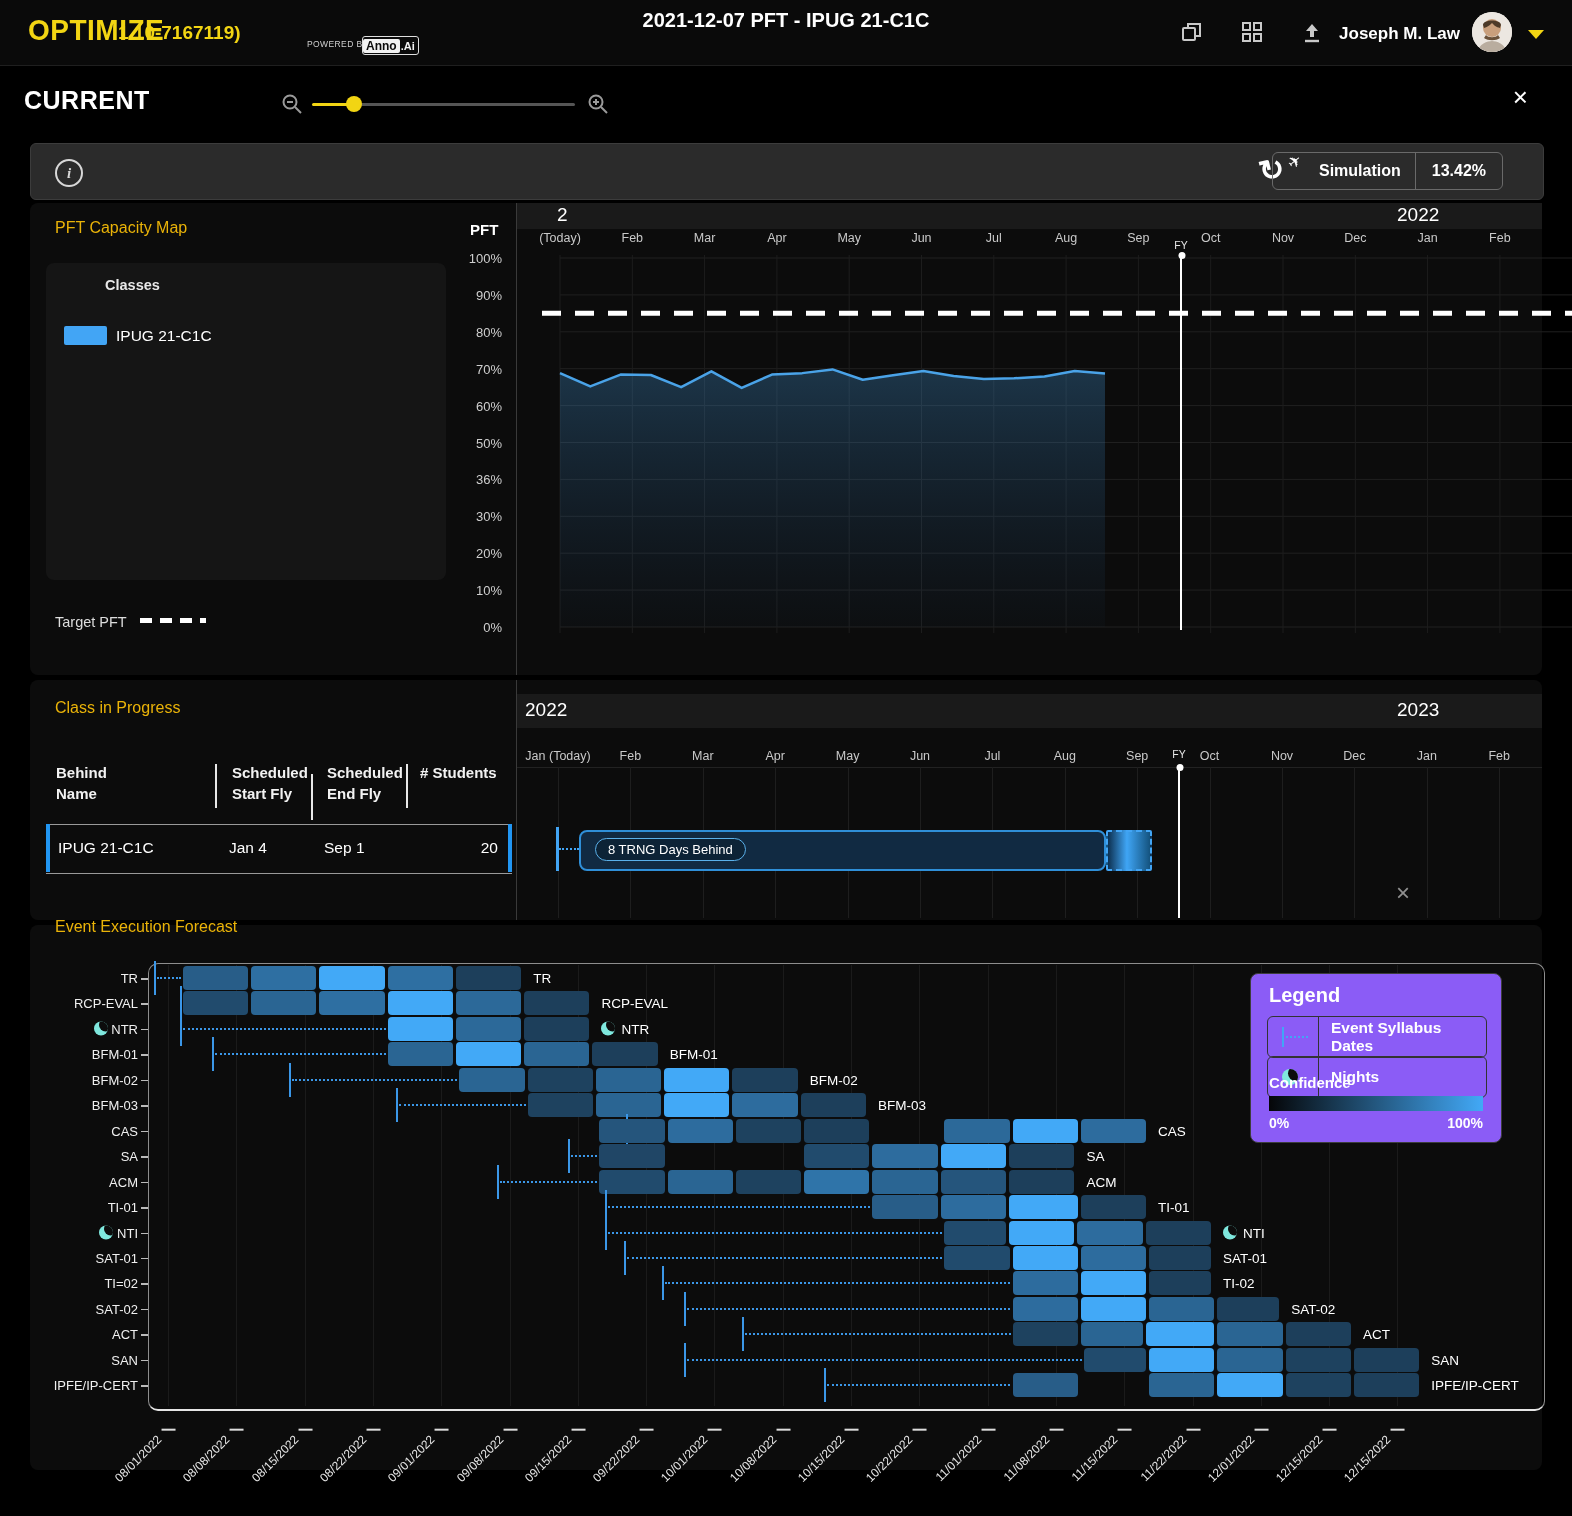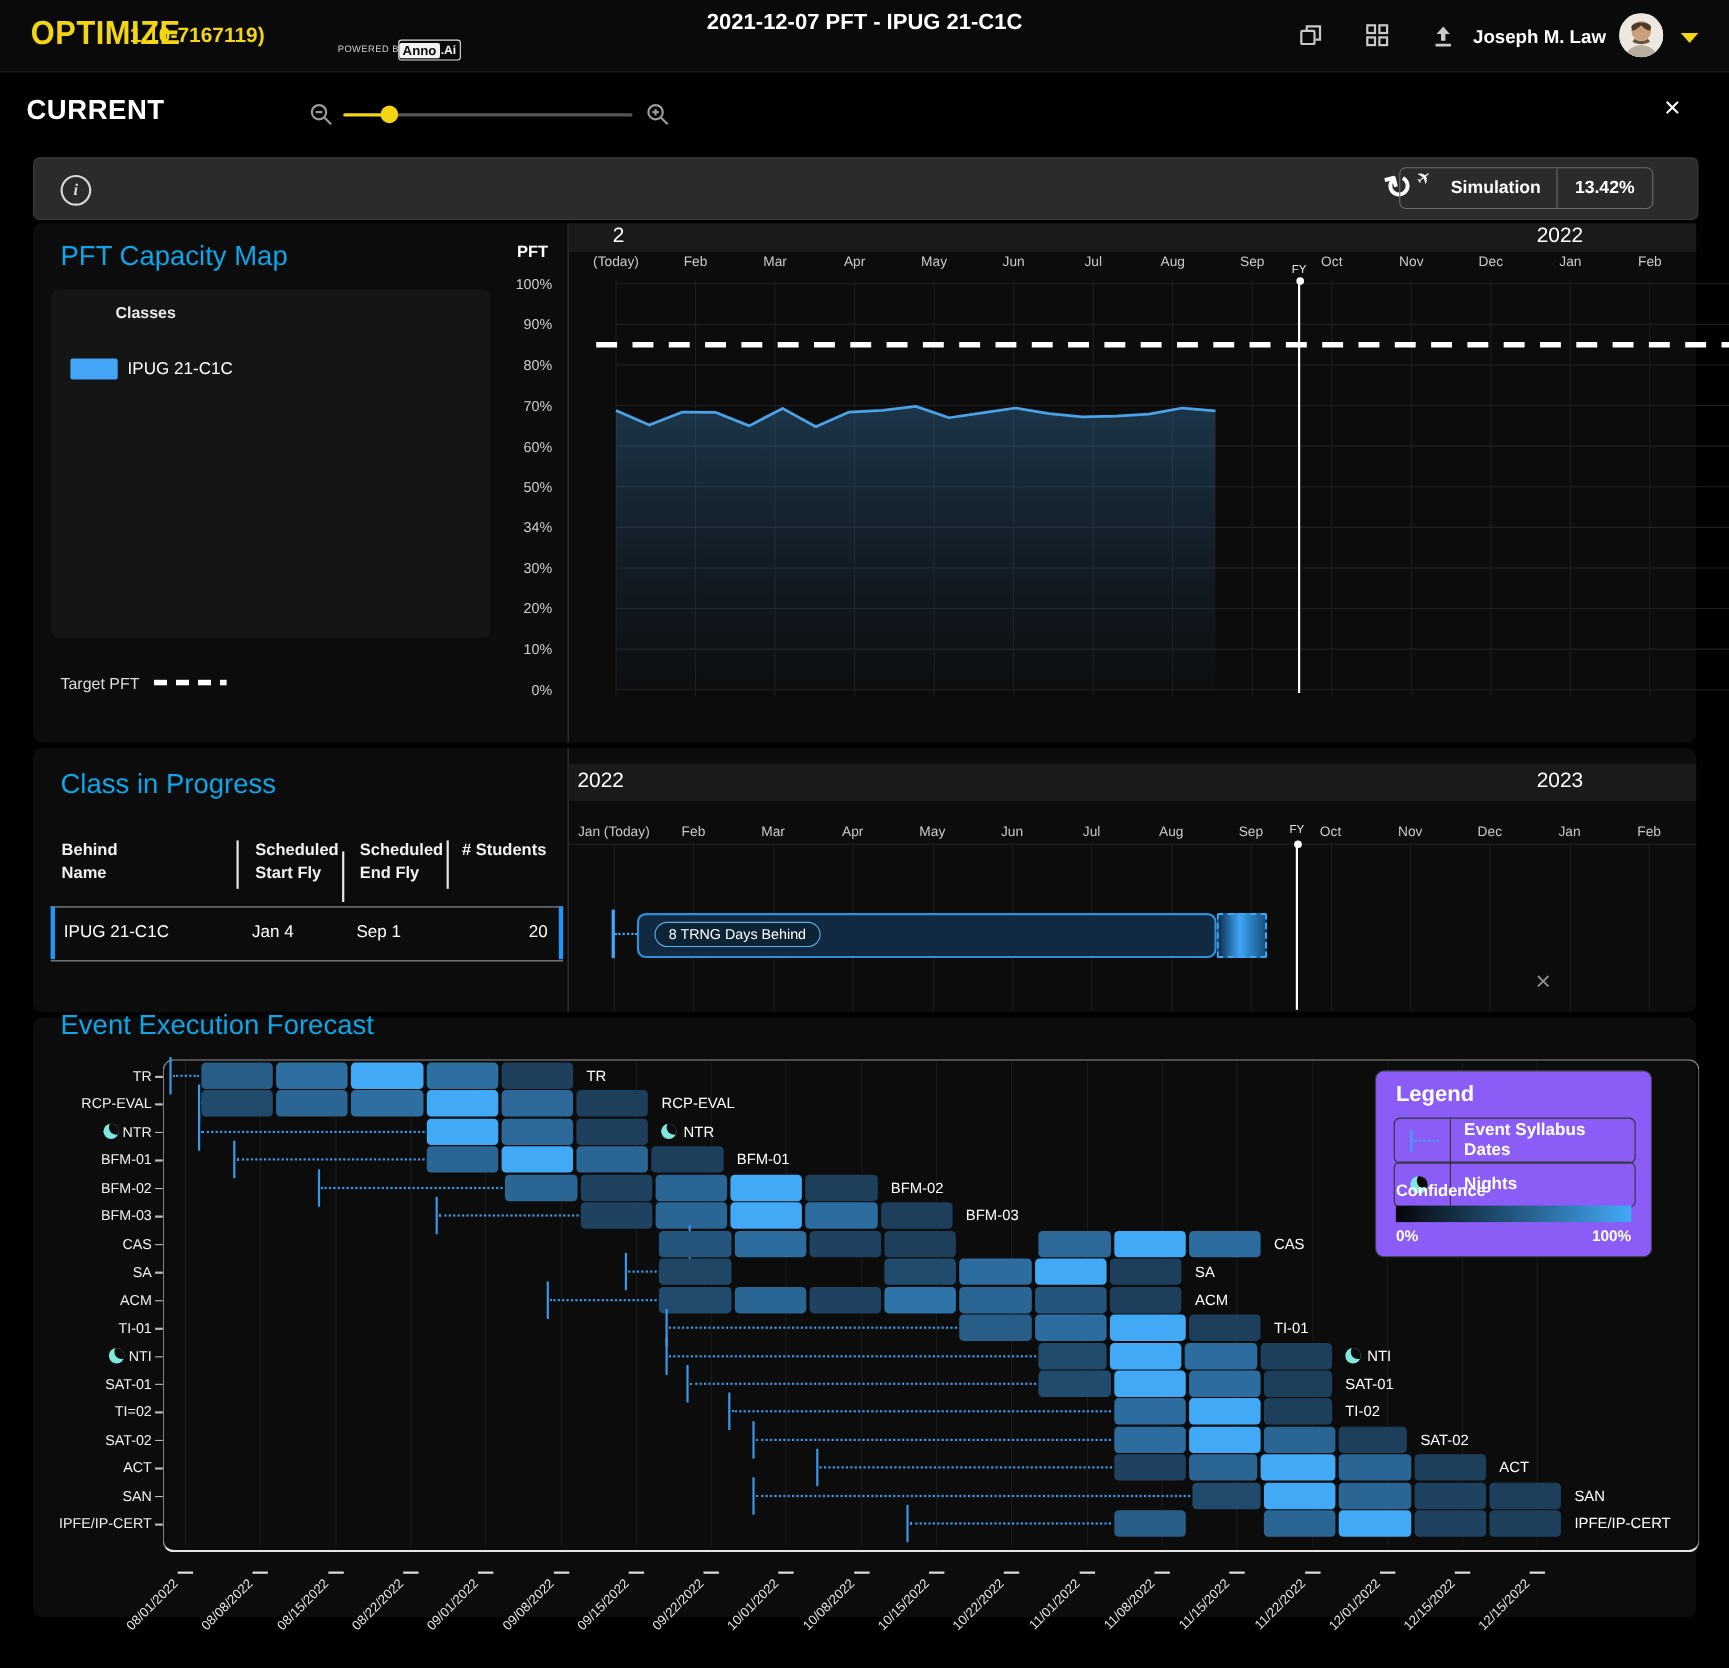--- a/index.html
+++ b/index.html
@@ -36,21 +36,21 @@
   .banner-text b{font-weight:bold;color:#fff;}
   .jet{position:absolute;right:242px;top:6px;width:44px;height:44px;}
   .jet .arrow{position:absolute;left:2px;top:2px;font-size:30px;color:#fff;font-weight:bold;transform:rotate(-14deg);}
   .jet .plane{position:absolute;right:0px;top:2px;font-size:16px;color:#fff;transform:rotate(-38deg);}
   .simbox{position:absolute;right:40px;top:8px;height:36px;border:1px solid #6a6a6a;border-radius:6px;display:flex;align-items:center;padding-left:32px;}
   .simbox .lab{padding:0 14px;font-size:16px;font-weight:bold;border-right:1px solid #6a6a6a;height:100%;display:flex;align-items:center;}
   .simbox .val{padding:0 16px;font-size:16px;font-weight:bold;}
   
   .band{position:absolute;background:#0c0c0c;border-radius:8px;}
   .vsep{position:absolute;width:1px;background:#3a3a3a;}
-  .panel-title{font-size:25px;color:#0ea5e9;}
+  .panel-title{font-size:16px;color:#eab308;}
   
   .classes-card{position:absolute;left:46px;top:263px;width:400px;height:317px;background:#151515;border-radius:8px;}
   .classes-title{position:absolute;left:59px;top:14px;font-size:14.5px;font-weight:bold;color:#e8e8e8;}
   .swatch{position:absolute;left:18px;top:63px;width:43px;height:19px;background:#42a5f5;border-radius:2px;}
   .class-label{position:absolute;left:70px;top:64px;font-size:15.5px;color:#fff;}
   .pft-axis-title{position:absolute;left:470px;top:221px;font-size:15px;font-weight:bold;}
   .target-row{position:absolute;left:55px;top:613px;height:16px;}
   .target-label{font-size:14.5px;color:#ddd;}
   .target-dash{position:absolute;left:85px;top:5px;width:66px;height:5px;
      background:repeating-linear-gradient(90deg,#fff 0 12px,transparent 12px 20px);}
@@ -211,21 +211,21 @@
     <span class="target-label">Target PFT</span>
     <span class="target-dash"></span>
   </div>
   <div id="c1-yaxis">
       <div class="ytick" style="left: 462px; top: 258px; position: absolute;">100%</div>
       <div class="ytick" style="left: 462px; top: 294.9px; position: absolute;">90%</div>
       <div class="ytick" style="left: 462px; top: 331.8px; position: absolute;">80%</div>
       <div class="ytick" style="left: 462px; top: 368.7px; position: absolute;">70%</div>
       <div class="ytick" style="left: 462px; top: 405.6px; position: absolute;">60%</div>
       <div class="ytick" style="left: 462px; top: 442.5px; position: absolute;">50%</div>
-      <div class="ytick" style="left: 462px; top: 479.4px; position: absolute;">34%</div>
+      <div class="ytick" style="left: 462px; top: 479.4px; position: absolute;">36%</div>
       <div class="ytick" style="left: 462px; top: 516.3px; position: absolute;">30%</div>
       <div class="ytick" style="left: 462px; top: 553.2px; position: absolute;">20%</div>
       <div class="ytick" style="left: 462px; top: 590.1px; position: absolute;">10%</div>
       <div class="ytick" style="left: 462px; top: 627px; position: absolute;">0%</div>
     </div>
 
   <div class="tl-band" style="left:517px;top:203px;width:1025px;height:26px;">
     <span class="tl-year" style="left:40px;top:1px;">2</span>
     <span class="tl-year" style="left:880px;top:1px;">2022</span>
   </div>

